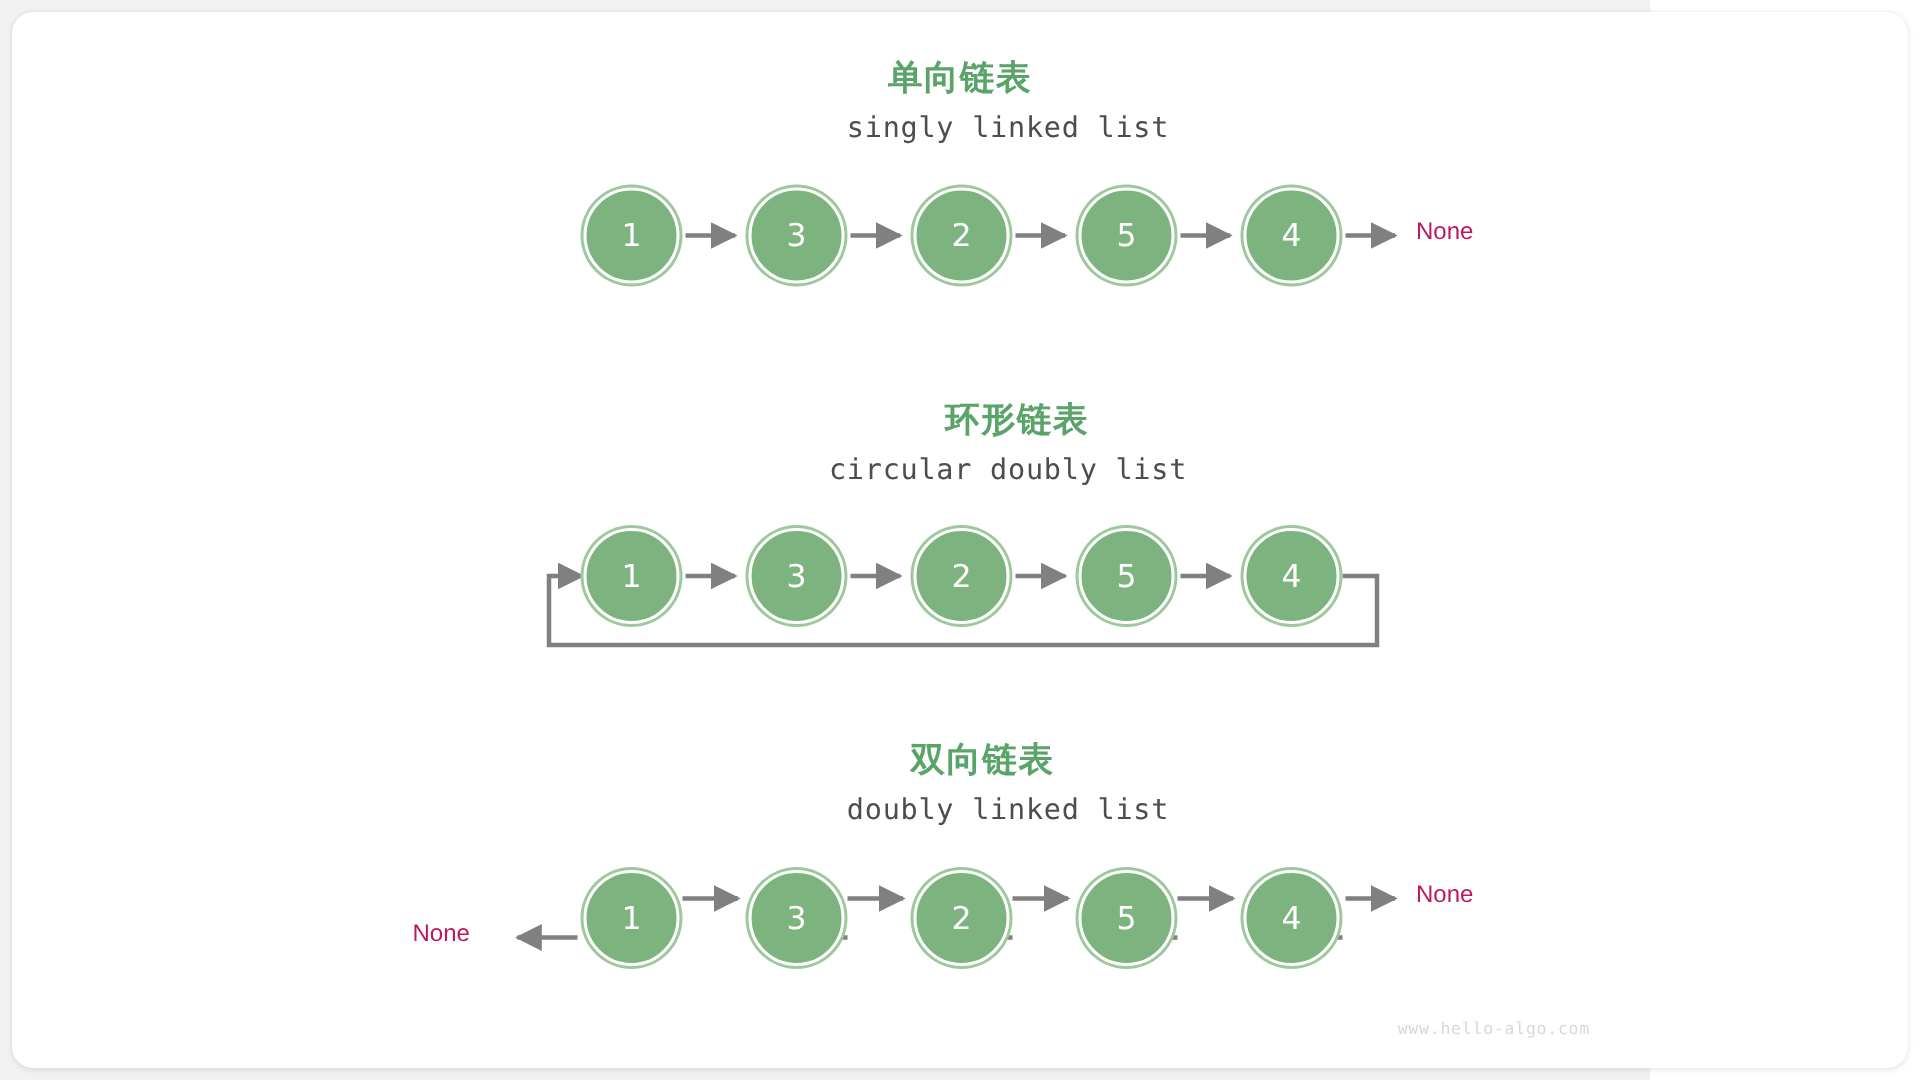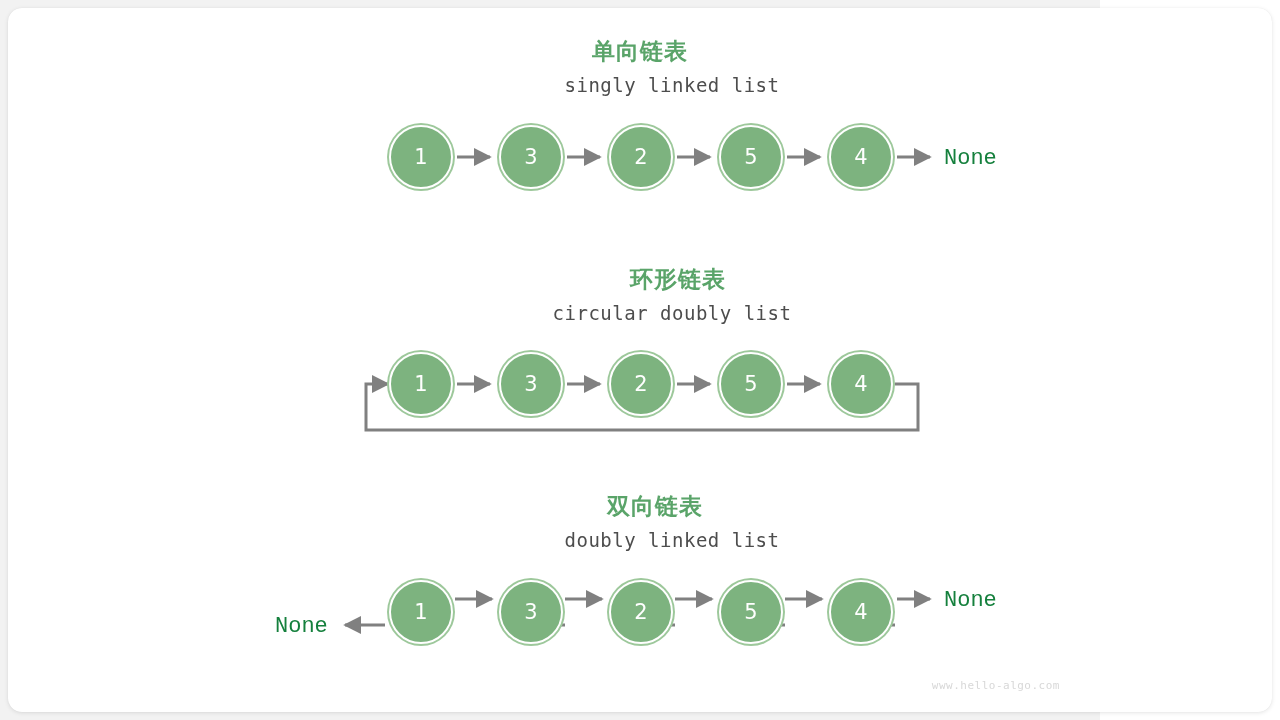--- a/index.html
+++ b/index.html
@@ -66,23 +66,23 @@
     font-size: 21px;
     font-family: "DejaVu Sans", sans-serif;
     display: flex;
     align-items: center;
     justify-content: center;
     line-height: 1;
   }
 
   .none-label {
     position: absolute;
-    color: #15803d;
-    font-size: 22px;
-    font-family: Liberation Mono, monospace;
+    color: #be185d;
+    font-size: 16px;
+    font-family: Liberation Sans, sans-serif;
     white-space: nowrap;
   }
 
   svg.edges {
     position: absolute;
     left: 0; top: 0;
     width: 1280px;
     height: 720px;
     pointer-events: none;
   }

